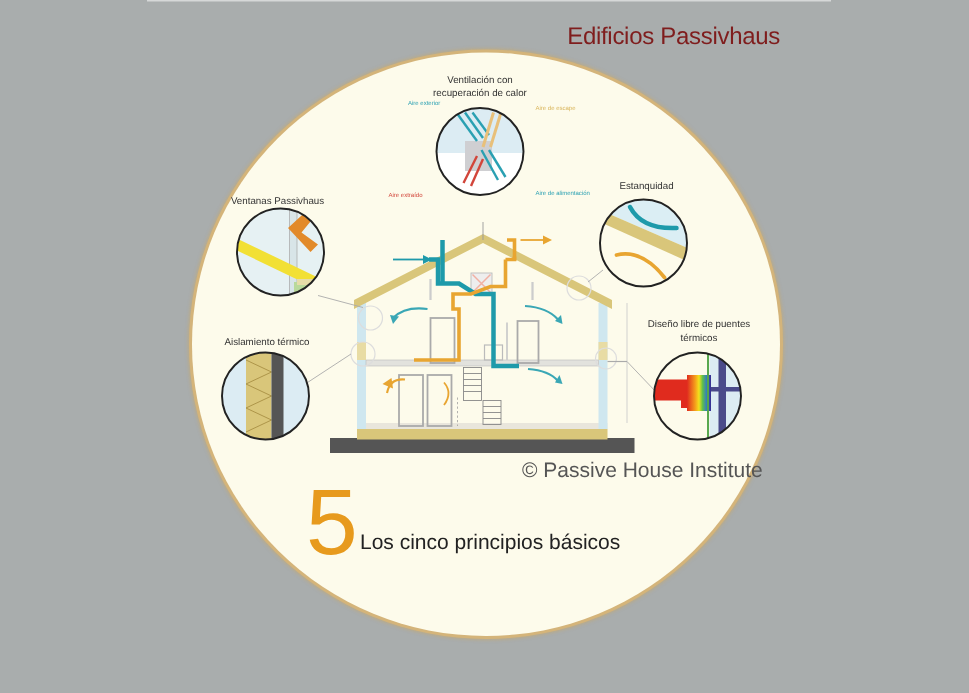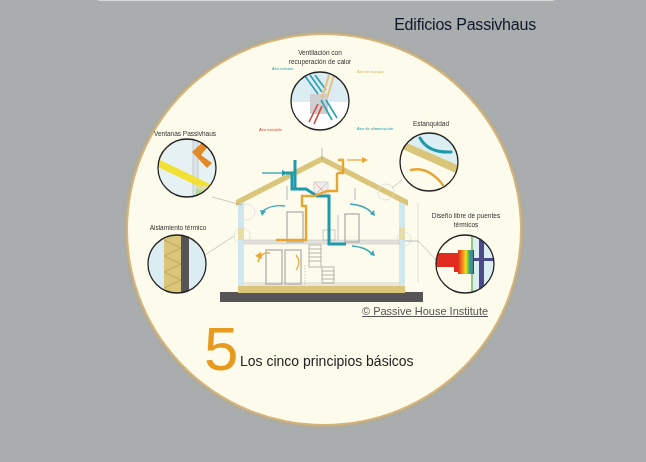--- a/index.html
+++ b/index.html
@@ -7,36 +7,36 @@
     width: 646px; height: 462px; overflow: hidden;
     background: #a9adad;
     font-family: "Liberation Sans", sans-serif;
     position: relative;
   }
   .top-line {
     position: absolute; left: 98px; top: 0; width: 456px; height: 1px;
     background: #d6d8d8;
   }
   .brand-title {
-    position: absolute; right: 110px; top: 16px;
-    color: #0f172a; font-size: 16px; letter-spacing: -0.2px;
+    position: absolute; right: 126px; top: 16px;
+    color: #7f1d1d; font-size: 16px; letter-spacing: -0.2px;
     font-family: "Liberation Sans", sans-serif;
   }
   .disc {
     position: absolute; left: 128px; top: 35px; width: 392px; height: 389px;
     border-radius: 50%;
     background: #fdfbeb;
     box-shadow: 0 0 0 2px #d4b47a, 0 0 2px 3px rgba(200,170,110,0.5);
   }
   svg.art { position: absolute; left: 0; top: 0; }
   .lbl { font-family: "Liberation Sans", sans-serif; fill: #333; }
   .small-lbl { font-size: 6.5px; }
   .tiny-lbl { font-size: 4px; }
   .copyright {
-    position: absolute; left: 362px; top: 305px; font-size: 11px; color: #555; text-decoration: underline;
+    position: absolute; left: 348px; top: 305px; font-size: 14px; color: #555;
   }
   .big-five {
     position: absolute; left: 204px; top: 318px; font-size: 62px; line-height: 62px;
     color: #e79a1d; font-family: "Liberation Sans", sans-serif; letter-spacing: -2px;
   }
   .subtitle {
     position: absolute; left: 240px; top: 353px; font-size: 14px; color: #222;
     font-family: "Liberation Sans", sans-serif;
   }
 </style>

